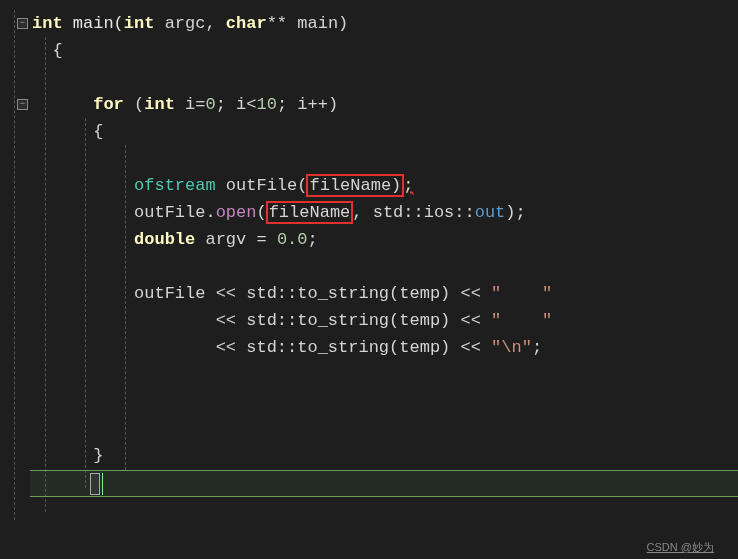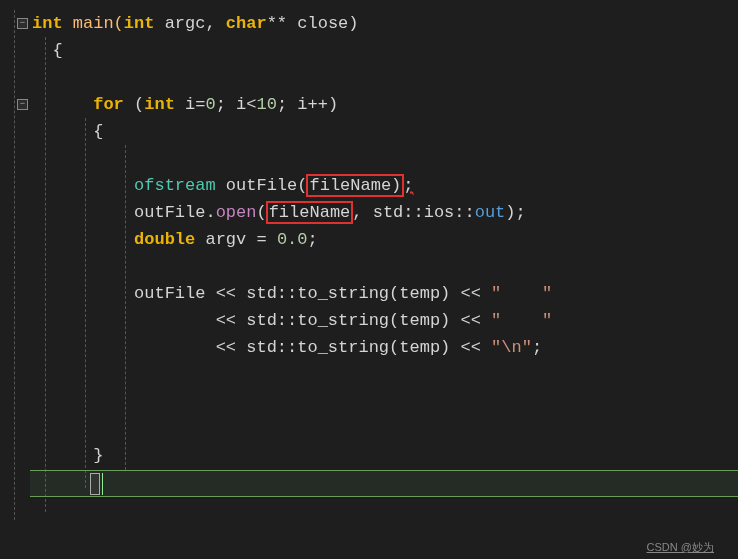--- a/index.html
+++ b/index.html
@@ -50,26 +50,26 @@
     border-left: 1px dashed #555;
     position: absolute;
   }
   .code {
     position: relative;
     padding-left: 2px;
   }
   .g1 { left: 45px; }
   .g2 { left: 85px; }
   .g3 { left: 125px; }
-  .kw { color: #eab308; font-weight: bold; }
+  .kw { color: #fef9c3; font-weight: bold; }
   .kw-nb { color: #569cd6; }
   .type { color: #4ec9b0; }
   .ident { color: #d4d4d4; }
   .punct { color: #d4d4d4; }
-  .func { color: #fdba74; }
+  .func { color: #e5e5e5; }
   .str { color: #ce9178; }
   .num { color: #b5cea8; }
   .method { color: #c586c0; }
   .ns { color: #d4d4d4; }
   .highlight-red {
     border: 2px solid #e03030;
     padding: 0 1px;
     margin: 16px -1px;
   }
   .squiggle {
@@ -128,21 +128,21 @@
     <div class="guide g3" style="top:135px; height:325px;"></div>
   </div>
 
   <div class="cursor-line" style="top:470px;">
     <div class="sel-box" style="left:60px; top:2px;"></div>
     <div class="cursor" style="left:72px; top:2px;"></div>
   </div>
 
   <div class="line">
     <div class="gutter"><div class="fold-box">−</div></div>
-    <div class="code"><span class="kw">int</span><span class="func"> main(</span><span class="kw">int</span><span class="ident"> argc, </span><span class="kw">char</span><span class="ident">** close)</span></div>
+    <div class="code"><span class="kw">int</span><span class="func"> main(</span><span class="kw">int</span><span class="ident"> argc, </span><span class="kw">char</span><span class="ident">** main)</span></div>
   </div>
 
   <div class="line">
     <div class="gutter"></div>
     <div class="code">  <span class="punct">{</span></div>
   </div>
 
   <div class="line"><div class="gutter"></div><div class="code"> </div></div>
 
   <div class="line">

